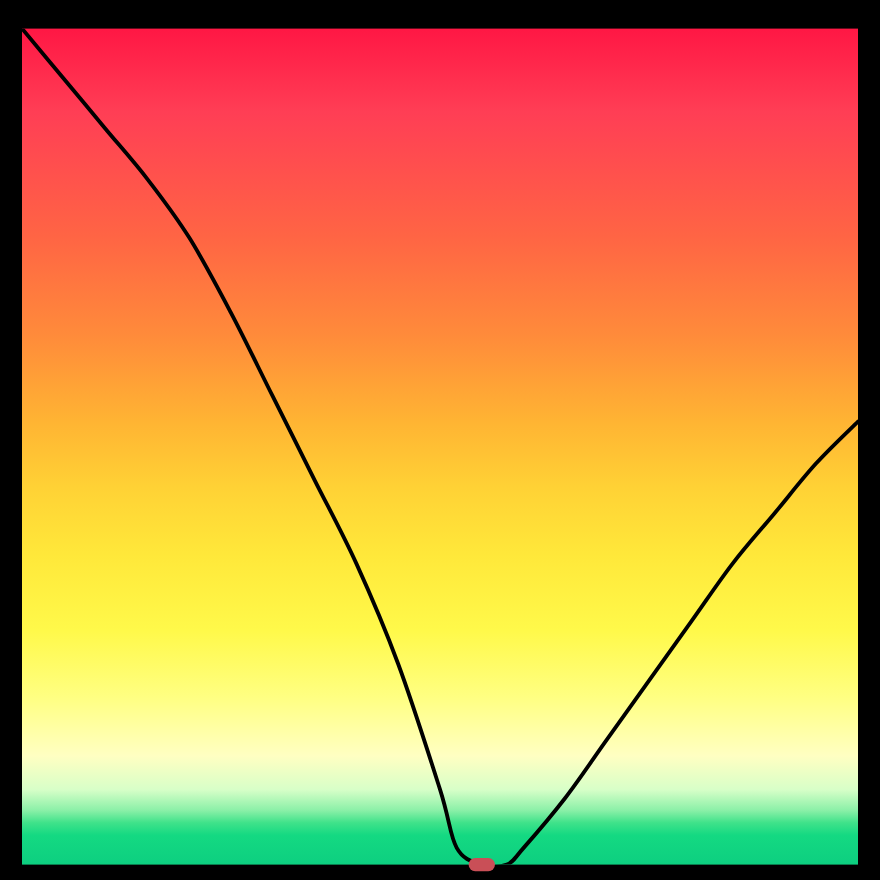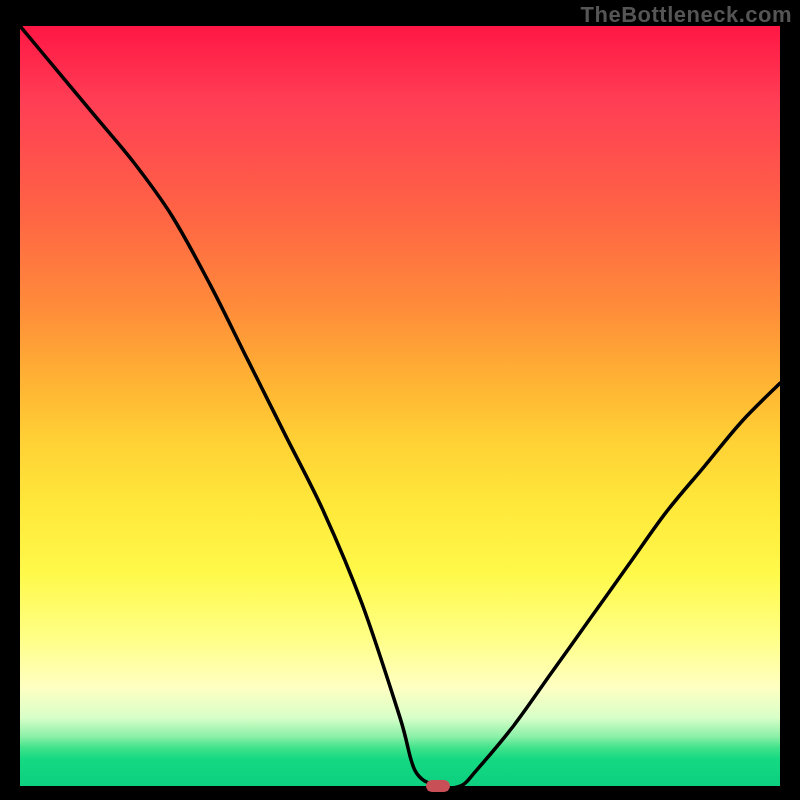--- a/index.html
+++ b/index.html
@@ -66,21 +66,20 @@
     border-radius: 6px;
     background: #c94f57;
     z-index: 3;
     transform: translate(-50%, -50%);
   }
 </style>
 </head>
 <body>
 
 <div class="outer">
-  <div class="watermark">TheBottleneck.com</div>
 
   <div class="plot">
 
     <svg class="curve" viewBox="0 0 760 760" preserveAspectRatio="none">
       <path id="curve-path" fill="none" stroke="#000" stroke-width="3.5" stroke-linejoin="round" stroke-linecap="round" d="M 0.0 0.0 C 6.3 7.6, 25.3 30.4, 38.0 45.6 C 50.7 60.8, 63.3 76.0, 76.0 91.2 C 88.7 106.4, 101.3 120.3, 114.0 136.8 C 126.7 153.3, 139.3 169.7, 152.0 190.0 C 164.7 210.3, 177.3 234.3, 190.0 258.4 C 202.7 282.5, 215.3 309.1, 228.0 334.4 C 240.7 359.7, 253.3 385.1, 266.0 410.4 C 278.7 435.7, 291.3 458.5, 304.0 486.4 C 316.7 514.3, 329.3 543.4, 342.0 577.6 C 354.7 611.8, 371.1 663.7, 380.0 691.6 C 388.9 719.5, 388.9 733.4, 395.2 744.8 C 401.5 756.2, 410.4 757.5, 418.0 760.0 C 425.6 762.5, 434.5 762.5, 440.8 760.0 C 447.1 757.5, 447.1 754.9, 456.0 744.8 C 464.9 734.7, 481.3 715.7, 494.0 699.2 C 506.7 682.7, 519.3 663.7, 532.0 646.0 C 544.7 628.3, 557.3 610.5, 570.0 592.8 C 582.7 575.1, 595.3 557.3, 608.0 539.6 C 620.7 521.9, 633.3 502.9, 646.0 486.4 C 658.7 469.9, 671.3 456.0, 684.0 440.8 C 696.7 425.6, 709.3 409.1, 722.0 395.2 C 734.7 381.3, 753.7 363.5, 760.0 357.2"></path>
     </svg>
 
     <div class="marker" id="min-marker" style="left: 418px; top: 760px; background: rgb(201, 79, 87);"></div>
   </div>
 </div>

